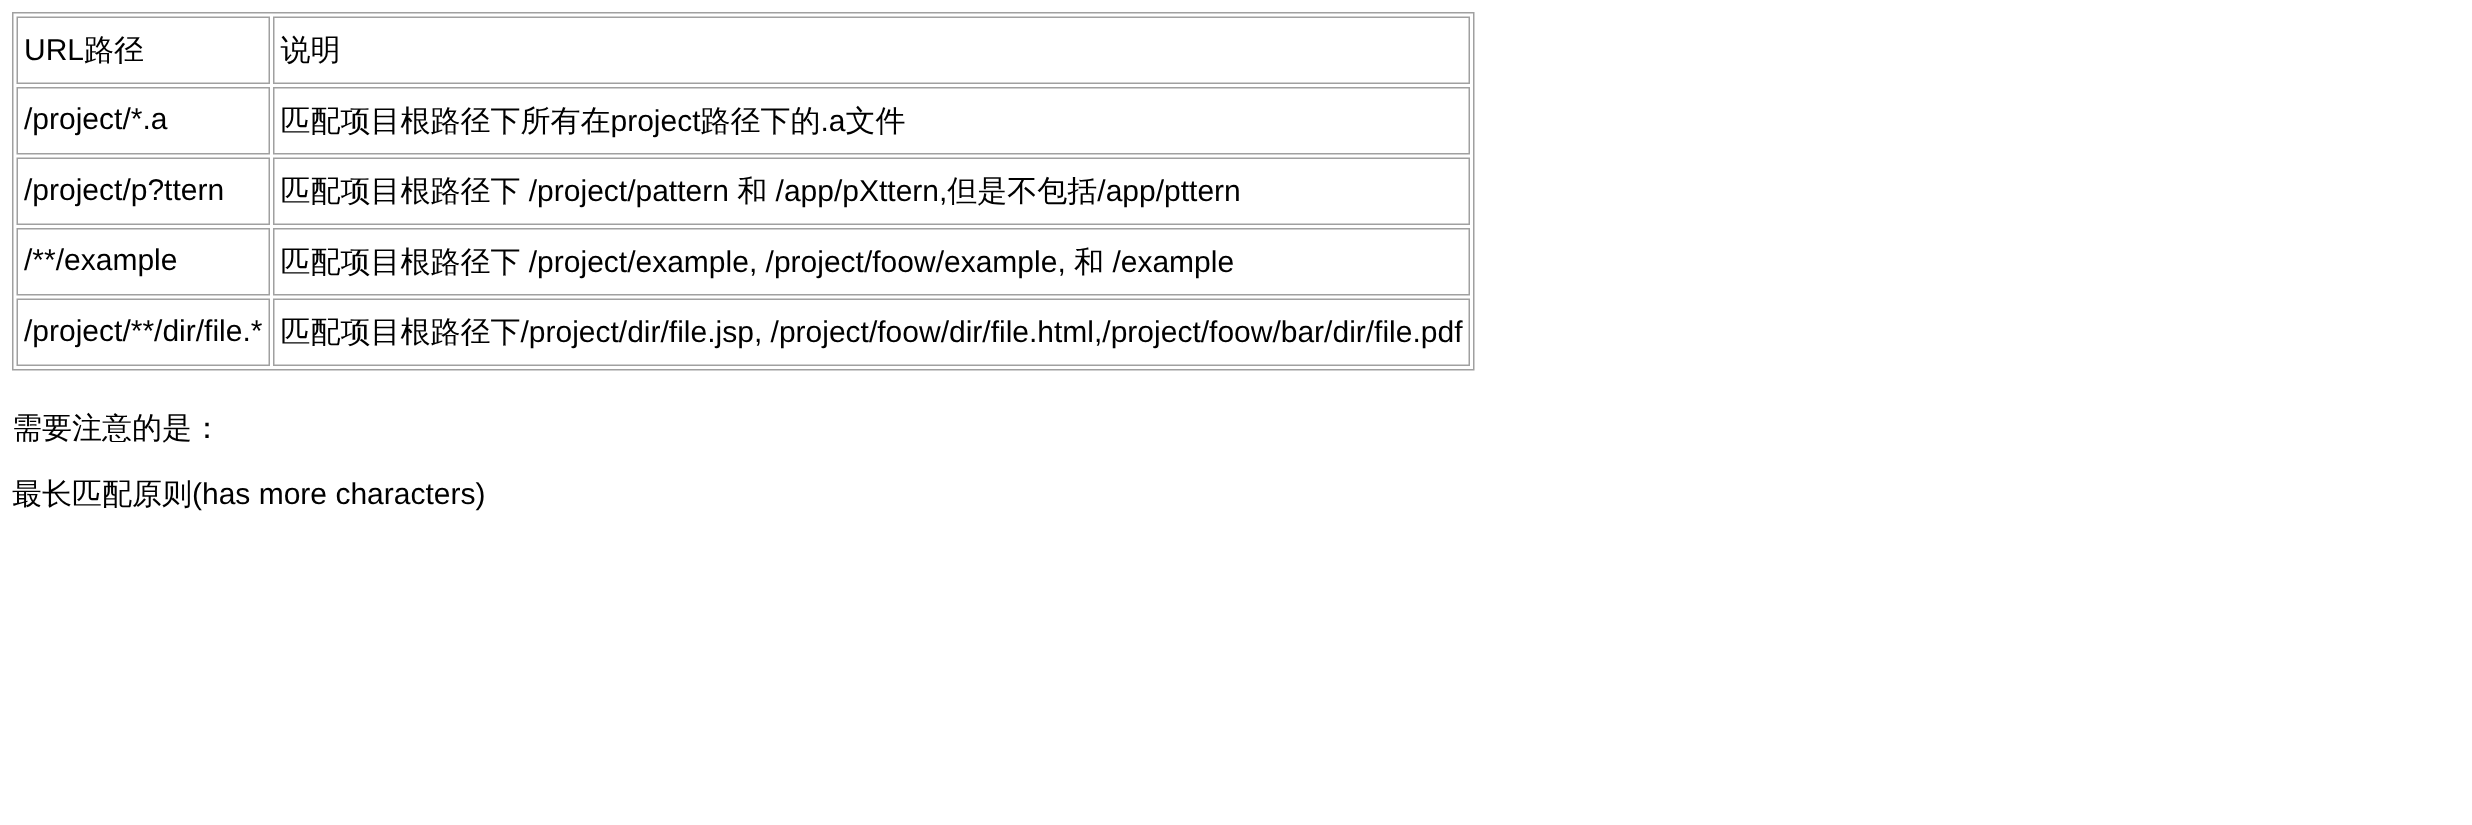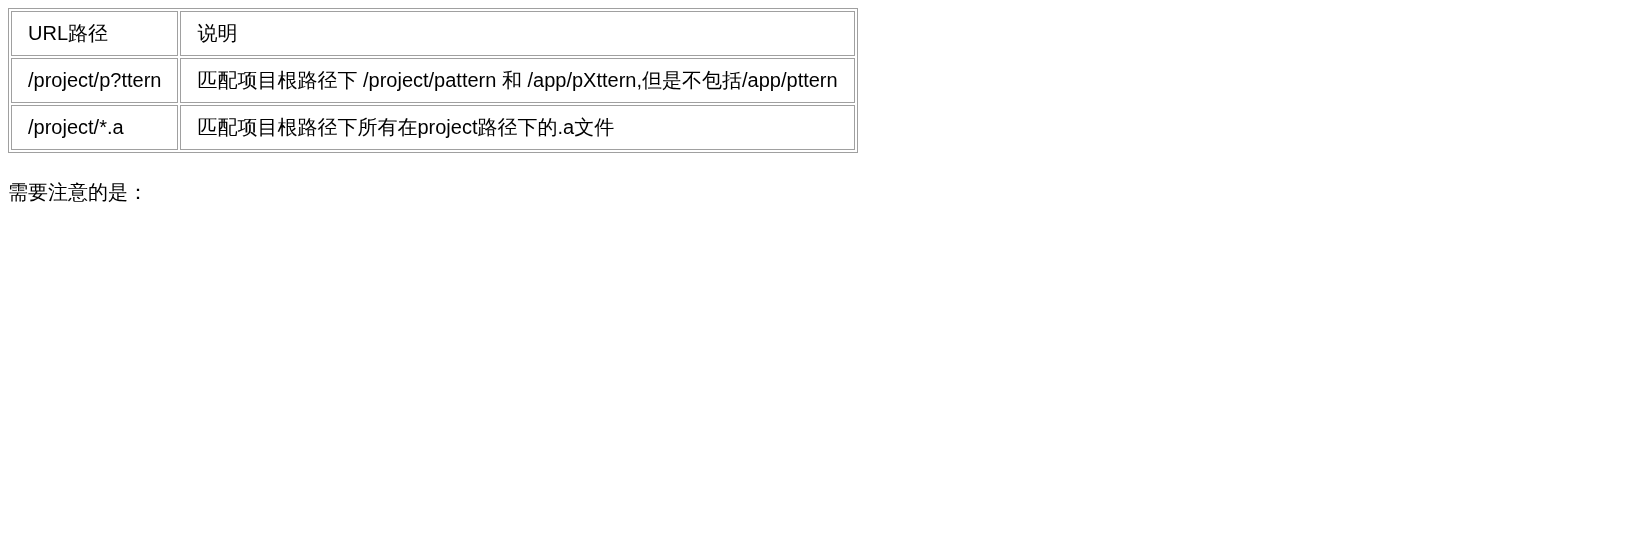--- a/index.html
+++ b/index.html
@@ -14,21 +14,21 @@
       color: #000000;
       padding: 8px;
     }
     table {
       border-collapse: separate;
       border-spacing: 2px;
       border: 1px solid #a0a0a0;
     }
     td {
       border: 1px solid #a0a0a0;
-      padding: 8px 16px;
+      padding: 8px 4px;
       vertical-align: middle;
       white-space: nowrap;
     }
     .paragraphs {
       margin-top: 24px;
     }
     .paragraphs p {
       margin: 14px 0;
       line-height: 1.5;
     }
@@ -36,25 +36,34 @@
 </head>
 <body>
 
 <table>
   <tbody>
     <tr>
       <td>URL路径</td>
       <td>说明</td>
     </tr>
     <tr>
+      <td>/project/*.a</td>
+      <td>匹配项目根路径下所有在project路径下的.a文件</td>
+    </tr>
+    <tr>
       <td>/project/p?ttern</td>
       <td>匹配项目根路径下 /project/pattern 和 /app/pXttern,但是不包括/app/pttern</td>
     </tr>
     <tr>
-      <td>/project/*.a</td>
-      <td>匹配项目根路径下所有在project路径下的.a文件</td>
+      <td>/**/example</td>
+      <td>匹配项目根路径下 /project/example, /project/foow/example, 和 /example</td>
+    </tr>
+    <tr>
+      <td>/project/**/dir/file.*</td>
+      <td>匹配项目根路径下/project/dir/file.jsp, /project/foow/dir/file.html,/project/foow/bar/dir/file.pdf</td>
     </tr>
   </tbody>
 </table>
 
 <div class="paragraphs">
   <p>需要注意的是：</p>
+  <p>最长匹配原则(has more characters)</p>
 </div>
 
 </body></html>

